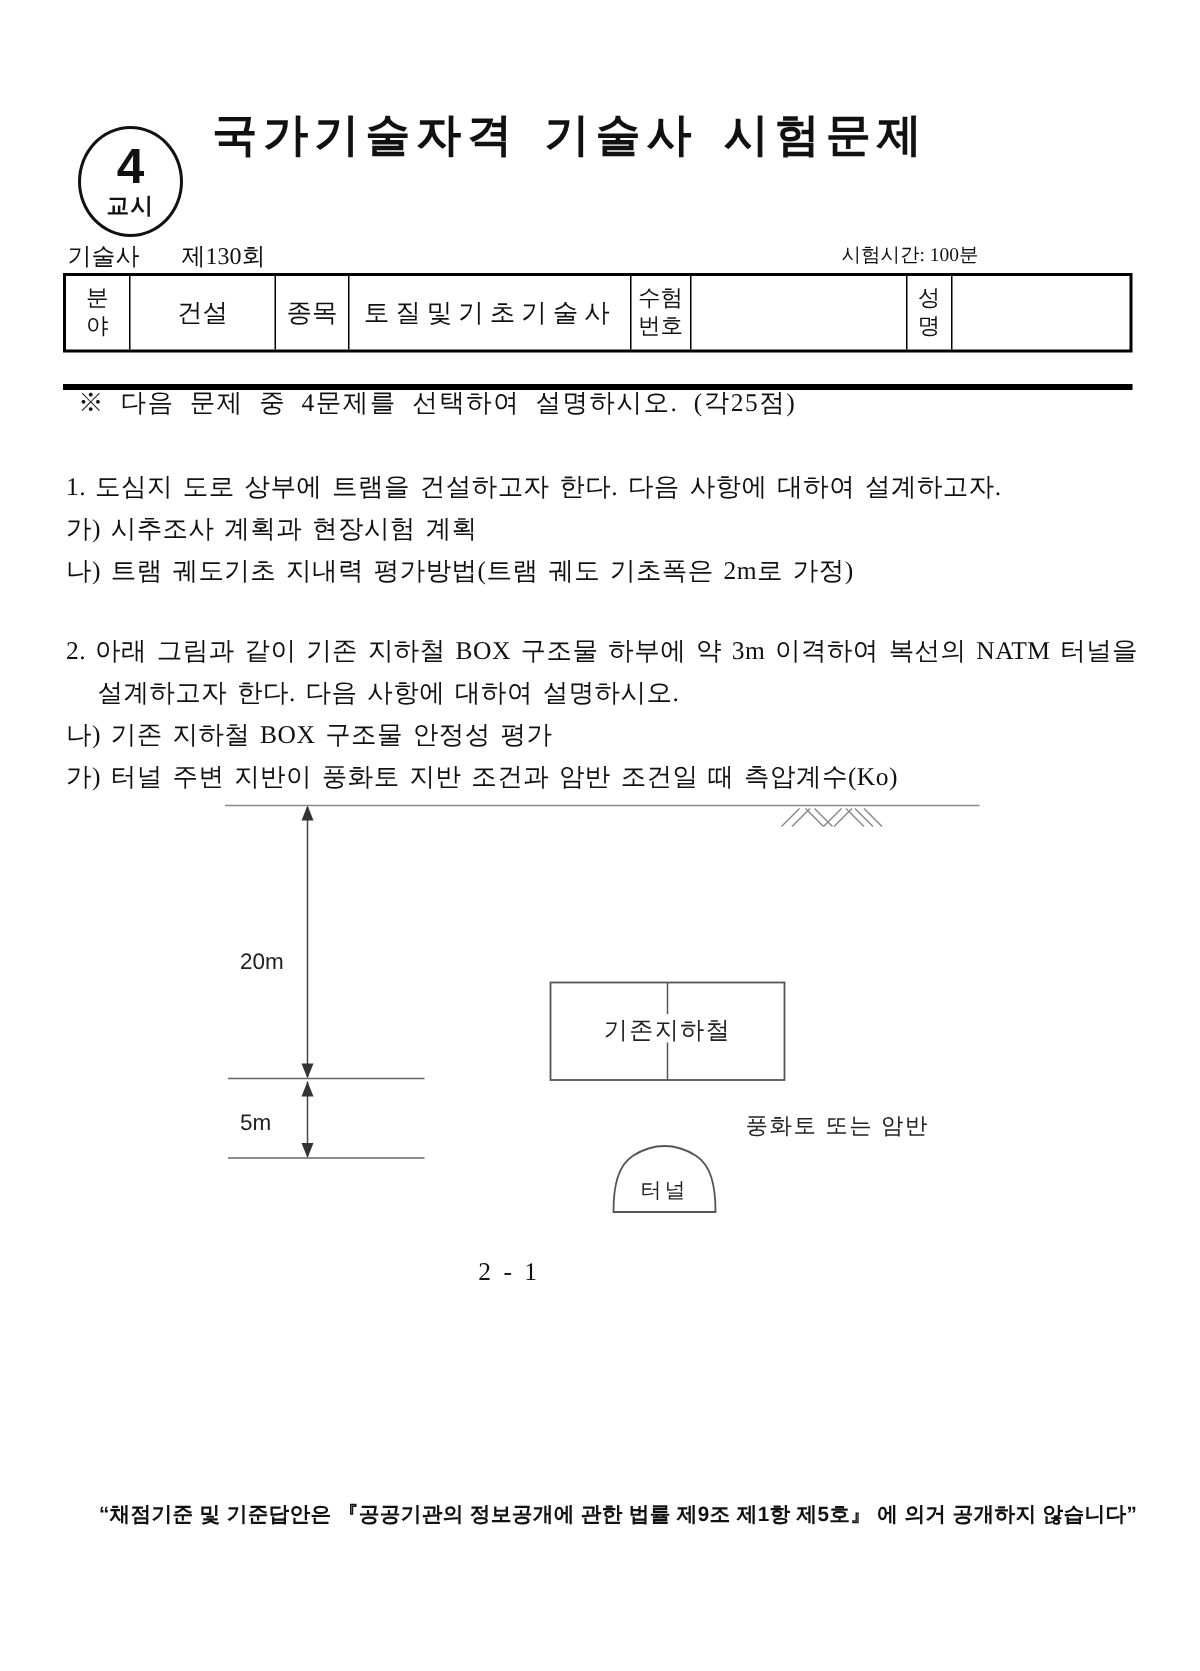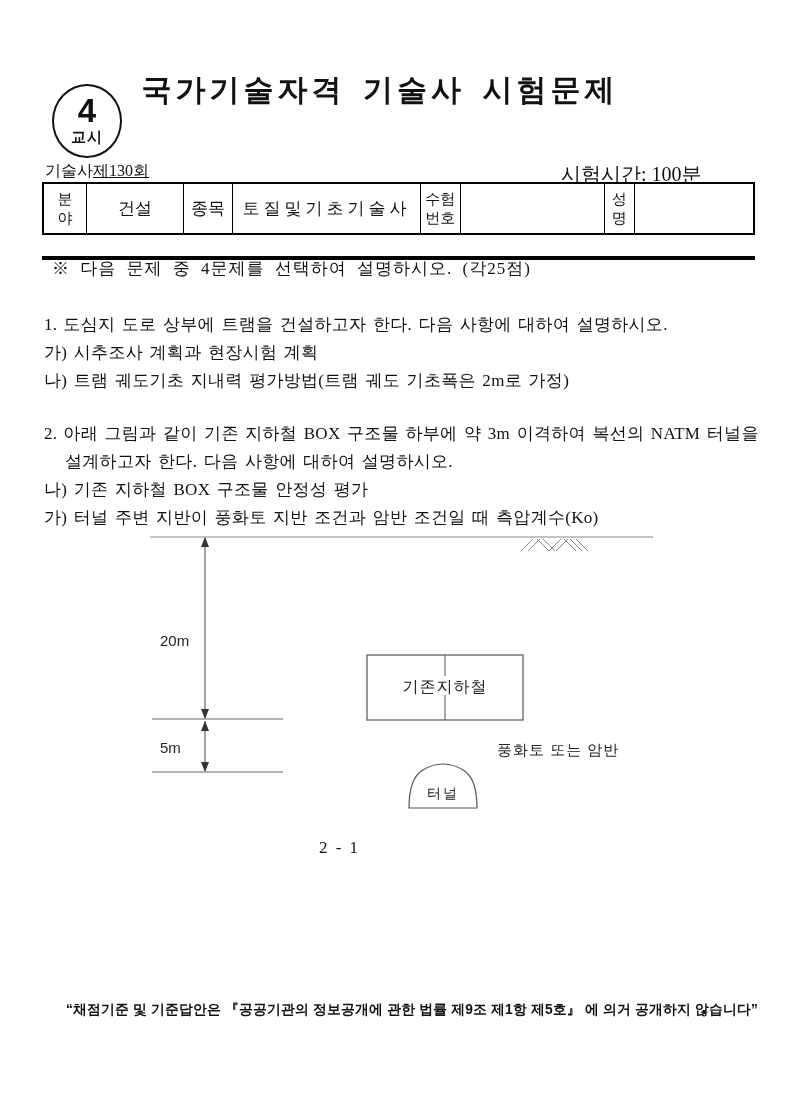--- a/index.html
+++ b/index.html
@@ -15,22 +15,22 @@
     display:flex; flex-direction:column; align-items:center; justify-content:center;
     font-family:"Liberation Sans","DejaVu Sans",sans-serif;
   }
   .session-number { font-size:33px; font-weight:bold; line-height:0.95; }
   .session-suffix { font-size:15px; font-weight:bold; letter-spacing:1px; margin-top:1px; }
   .doc-title {
     position:absolute; left:0; top:70px; width:760px; text-align:center;
     font-size:30px; font-weight:bold; letter-spacing:4px; word-spacing:6px;
   }
   .meta-left  { position:absolute; left:45px;  top:161px; font-size:16px; }
-  .meta-left .round { margin-left:0;text-decoration:underline; }
-  .meta-right { position:absolute; left:561px; top:161px; font-size:20px; }
+  .meta-left .round { margin-left:28px; }
+  .meta-right { position:absolute; left:561px; top:161px; font-size:13px; }
 
   
   .info-table {
     position:absolute; left:42px; top:182px; width:713px; height:53px;
     border:2px solid #000; box-sizing:border-box; display:flex;
   }
   .cell {
     box-sizing:border-box; border-right:1.5px solid #000;
     display:flex; align-items:center; justify-content:center;
     font-size:17px; text-align:center;
@@ -94,21 +94,21 @@
 명</div>
     <div class="cell c7"></div>
   </div>
 
   <div class="thick-rule"></div>
 
   <div class="instruction">※ 다음 문제 중 4문제를 선택하여 설명하시오. (각25점)</div>
 
   <div class="question q1">
     <div class="q-line">
-      <span class="q-num">1.</span><span>도심지 도로 상부에 트램을 건설하고자 한다. 다음 사항에 대하여 설명하시오.</span>
+      <span class="q-num">1.</span><span>도심지 도로 상부에 트램을 건설하고자 한다. 다음 사항에 대하여 설계하고자.</span>
     </div>
     <div class="q-item">가) 시추조사 계획과 현장시험 계획</div>
     <div class="q-item">나) 트램 궤도기초 지내력 평가방법(트램 궤도 기초폭은 2m로 가정)</div>
   </div>
 
   <div class="question q2">
     <div class="q-line">
       <span class="q-num">2.</span><span>아래 그림과 같이 기존 지하철 BOX 구조물 하부에 약 3m 이격하여 복선의 NATM 터널을 설계하고자 한다. 다음 사항에 대하여 설명하시오.</span>
     </div>
     <div class="q-item">나) 기존 지하철 BOX 구조물 안정성 평가</div>

